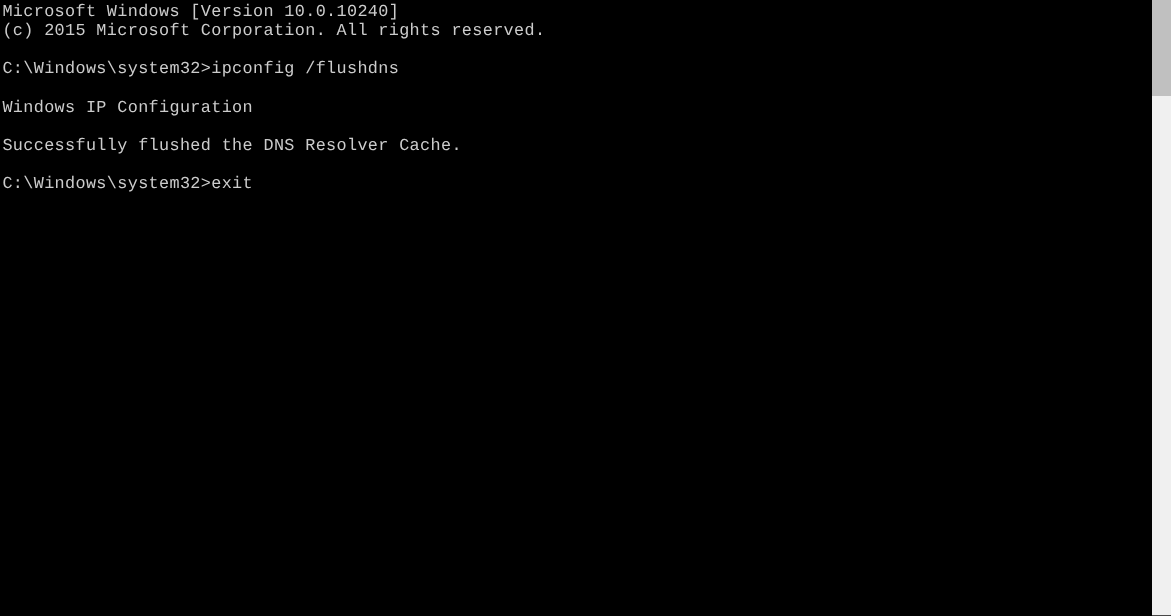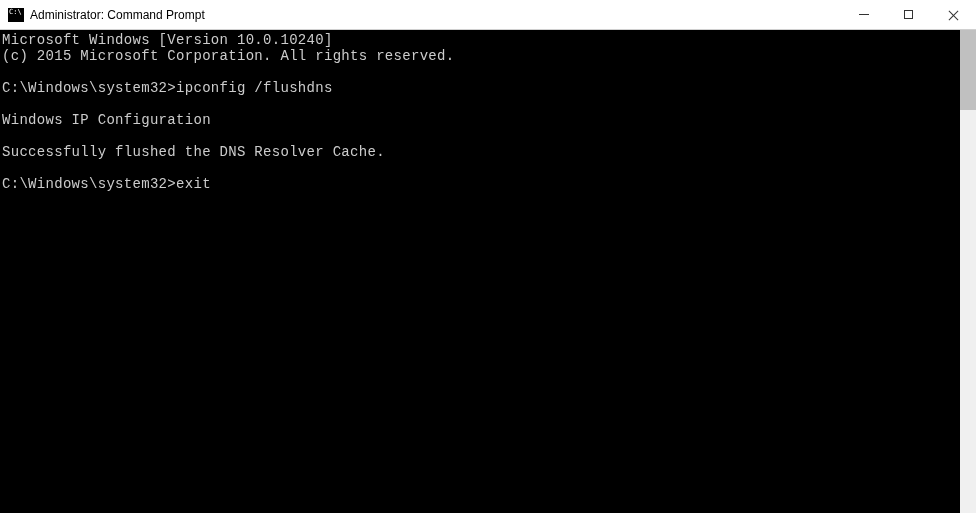--- a/index.html
+++ b/index.html
@@ -123,35 +123,20 @@
       background: #c0c0c0;
     }
     .prompt-line {
       display: inline;
     }
   </style>
 </head>
 <body>
 
 <div class="window">
-  <div class="titlebar">
-    <span class="titlebar-icon"></span>
-    <span class="titlebar-title">Administrator: Command Prompt</span>
-    <div class="titlebar-controls">
-      <div class="titlebar-btn">
-          <div class="min-line"></div>
-        </div>
-      <div class="titlebar-btn">
-          <div class="max-sq"></div>
-        </div>
-      <div class="titlebar-btn close">
-          <div class="close-x"></div>
-        </div>
-    </div>
-  </div>
   <div class="console-wrap">
     <div class="console"><span>Microsoft Windows [Version 10.0.10240]</span>
 <span>(c) 2015 Microsoft Corporation. All rights reserved.</span>
 <span></span>
 <span class="prompt-line">C:\Windows\system32&gt;</span><span>ipconfig /flushdns</span>
 <span></span>
 <span>Windows IP Configuration</span>
 <span></span>
 <span>Successfully flushed the DNS Resolver Cache.</span>
 <span></span>

